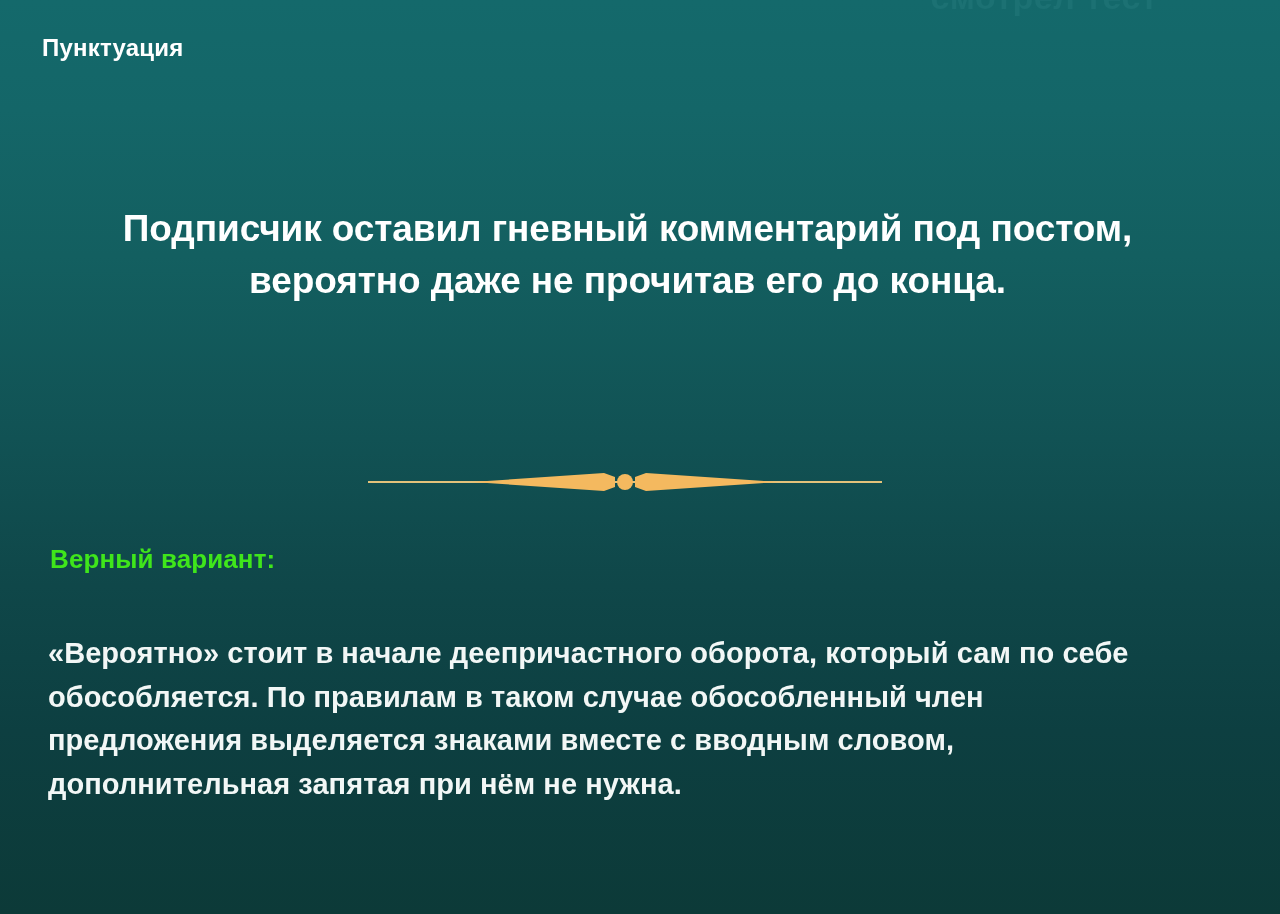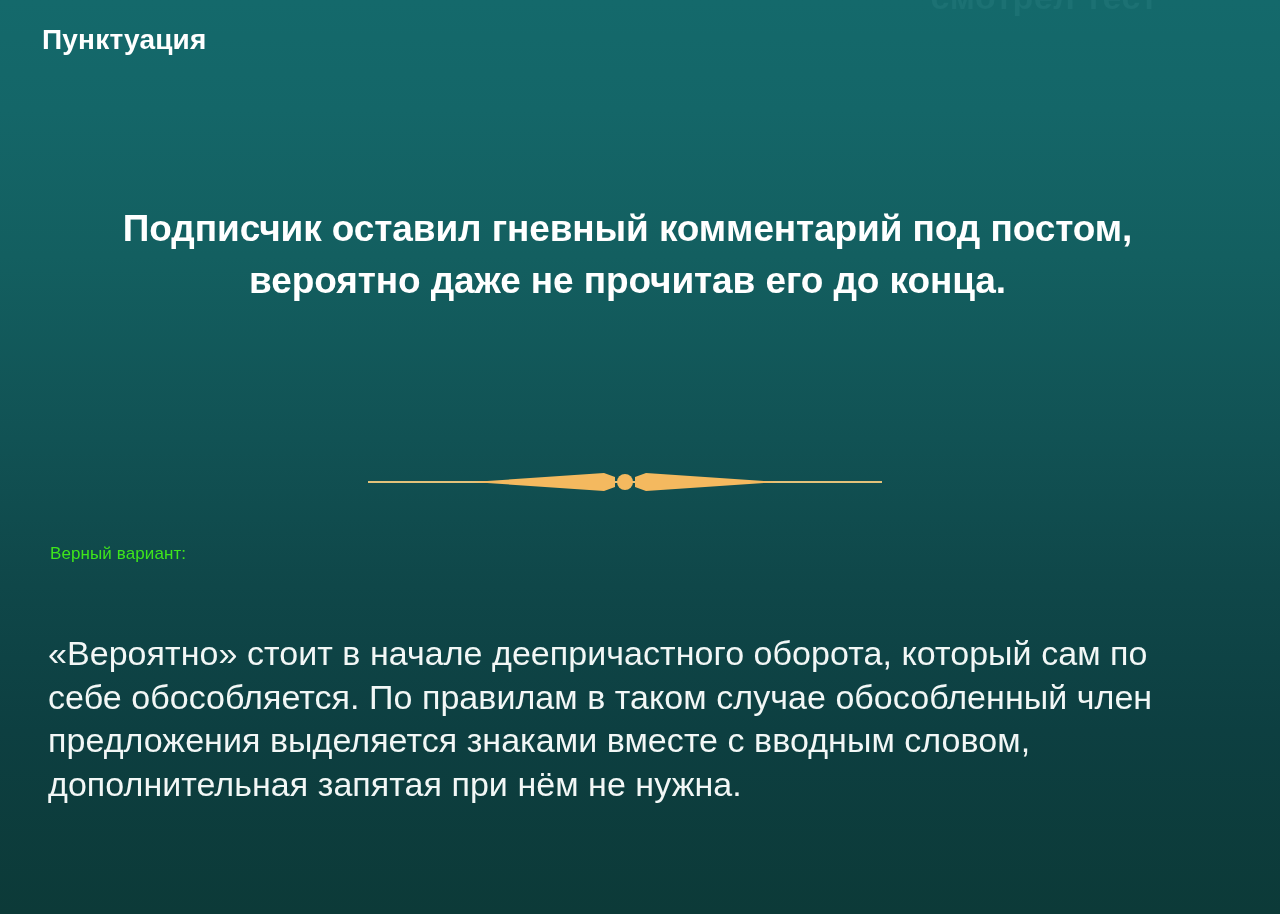--- a/index.html
+++ b/index.html
@@ -41,22 +41,22 @@
     letter-spacing:0.5px;
     color:#1d7274;
     white-space:nowrap;
     opacity:0.9;
   }
 
   
   .category {
     position:absolute;
     left:42px;
-    top:24px;
-    font-size:28px;
+    top:34px;
+    font-size:24px;
     font-weight:700;
     color:#ffffff;
     letter-spacing:0.2px;
     white-space:nowrap;
   }
 
   
   .statement {
     position:absolute;
     left:40px;
@@ -78,35 +78,35 @@
     width:514px;
     height:28px;
   }
   .divider svg { display:block; width:514px; height:28px; }
 
   
   .answer-label {
     position:absolute;
     left:50px;
     top:544px;
-    font-size:17px;
-    font-weight:400;
+    font-size:26px;
+    font-weight:700;
     color:#3fe61b;
     letter-spacing:0.1px;
     white-space:nowrap;
   }
 
   
   .explanation {
     position:absolute;
     left:48px;
     top:632px;
     width:1130px;
-    font-size:34px;
-    font-weight:400;
+    font-size:29px;
+    font-weight:700;
     line-height:43.5px;
     color:#f2f7f6;
     letter-spacing:0.05px;
   }
 </style>
 </head>
 <body>
 
 <div class="slide">
 

